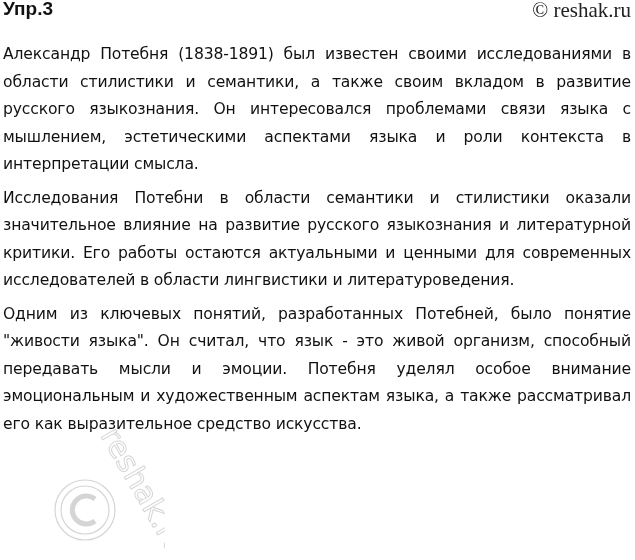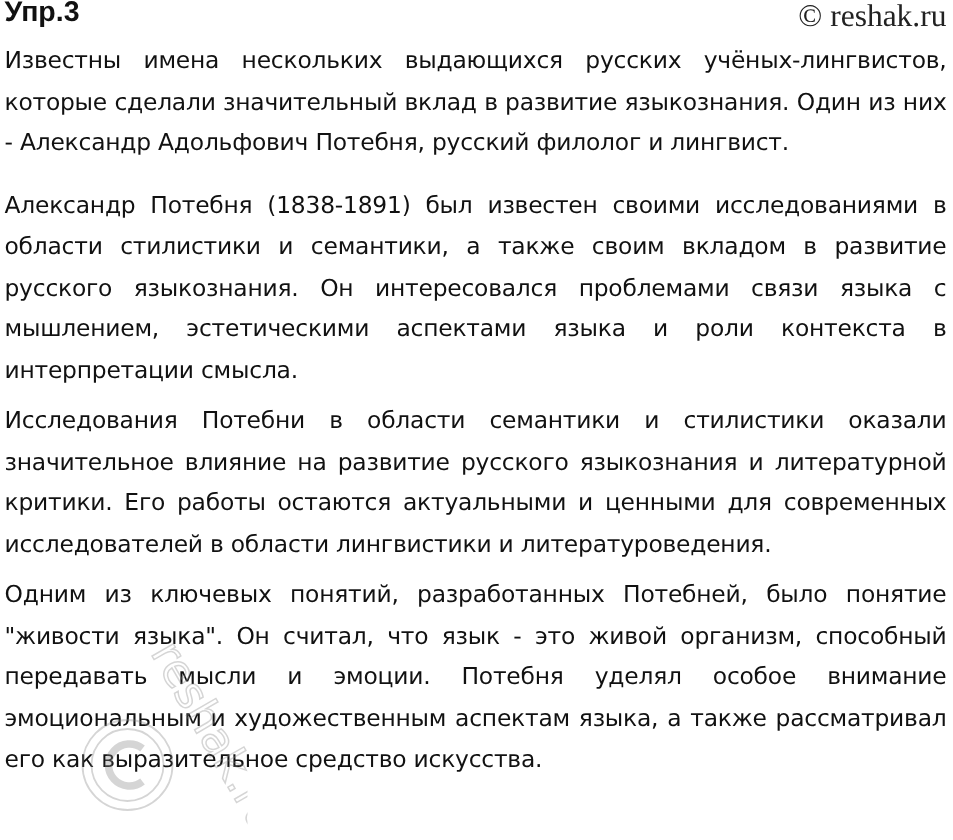--- a/index.html
+++ b/index.html
@@ -18,21 +18,20 @@
 </style>
 </head>
 <body>
 
 <div class="header">
   <span class="ex-title">Упр.3</span>
   <span class="copyright">© reshak.ru</span>
 </div>
 
 <div class="content">
-  <p class="para">Известны имена нескольких выдающихся русских учёных-лингвистов, которые сделали значительный вклад в развитие языкознания. Один из них - Александр Адольфович Потебня, русский филолог и лингвист.</p>
   <p class="para p2">Александр Потебня (1838-1891) был известен своими исследованиями в области стилистики и семантики, а также своим вкладом в развитие русского языкознания. Он интересовался проблемами связи языка с мышлением, эстетическими аспектами языка и роли контекста в интерпретации смысла.</p>
   <p class="para">Исследования Потебни в области семантики и стилистики оказали значительное влияние на развитие русского языкознания и литературной критики. Его работы остаются актуальными и ценными для современных исследователей в области лингвистики и литературоведения.</p>
   <p class="para">Одним из ключевых понятий, разработанных Потебней, было понятие "живости языка". Он считал, что язык - это живой организм, способный передавать мысли и эмоции. Потебня уделял особое внимание эмоциональным и художественным аспектам языка, а также рассматривал его как выразительное средство искусства.</p>
 </div>
 
 <svg class="watermark" viewBox="0 0 120 140">
   <g fill="none" stroke="#888" stroke-width="1.2">
     <circle cx="40" cy="95" r="30"></circle>
     <circle cx="40" cy="95" r="24"></circle>
     <path d="M50 84 A14 14 0 1 0 50 106" stroke-width="5"></path>

